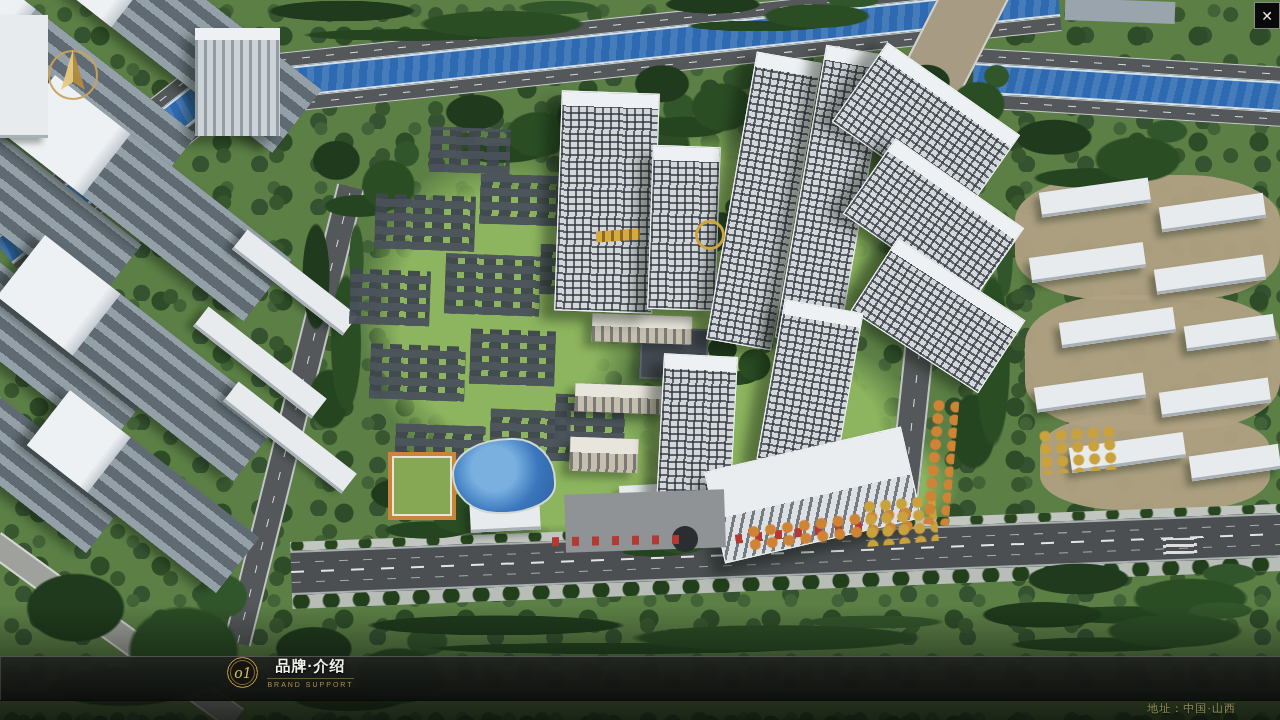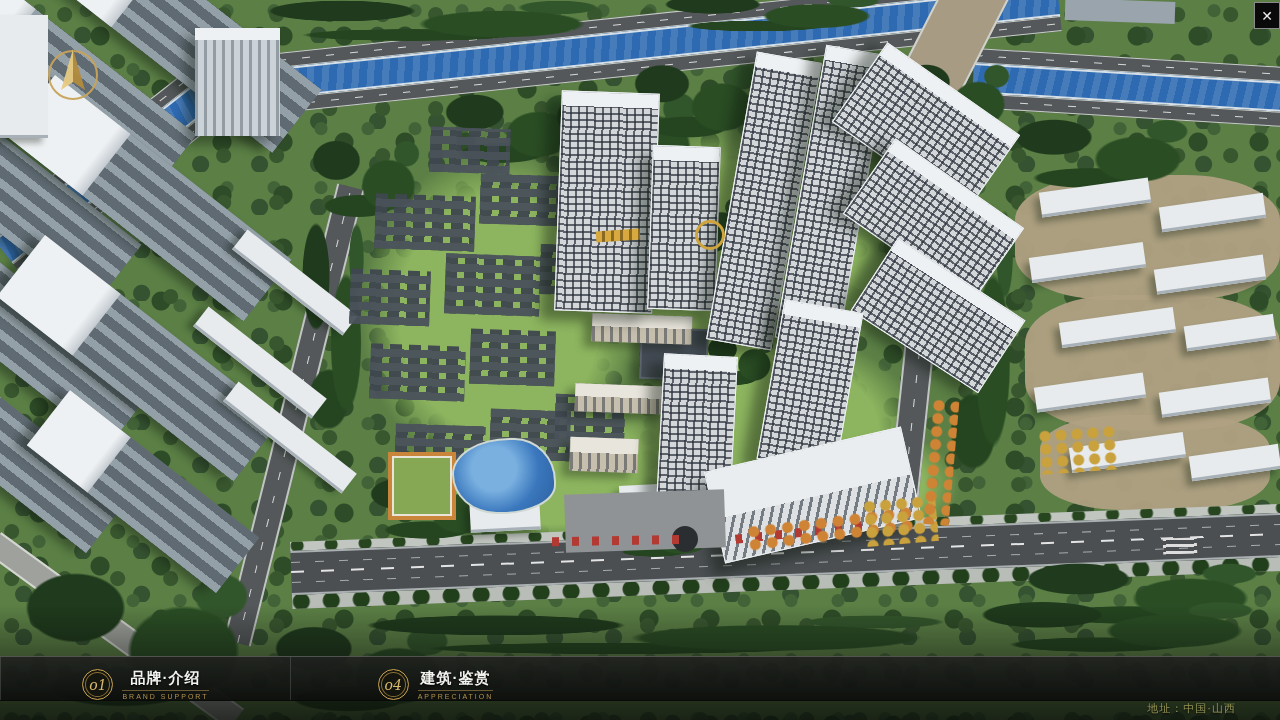--- a/index.html
+++ b/index.html
@@ -86,21 +86,21 @@
   
   #bottom-fade{position:absolute;left:0;right:0;bottom:0;height:115px;
       background:linear-gradient(180deg,rgba(10,12,10,0) 0%,rgba(10,12,10,.5) 55%,rgba(8,10,8,.78) 100%);}
   #bottom-bar{position:absolute;left:0;top:656px;width:1280px;height:43px;display:flex;
       background:linear-gradient(180deg,rgba(32,34,31,.9),rgba(12,14,12,.92));
       border-top:1px solid rgba(255,255,255,.28);border-bottom:1px solid rgba(0,0,0,.7);}
   .bar-side{display:flex;height:100%;}
   #bar-left{width:580px;}
   #bar-gap{width:128px;}
   #bar-right{flex:1;}
-  .nav-item{flex:1;display:flex;align-items:flex-end;justify-content:center;gap:9px;
+  .nav-item{flex:1;display:flex;align-items:flex-start;justify-content:center;gap:9px;
       border-left:1px solid rgba(220,220,220,.17);cursor:pointer;}
   #bar-right .nav-item:last-child{border-right:1px solid rgba(220,220,220,.17);}
   .num-badge{width:29px;height:29px;border-radius:50%;flex:none;
       border:1px solid #c5a150;box-shadow:inset 0 0 0 2px #14150f,inset 0 0 0 3px #8a6f35;
       background:#14150f;color:#d9b96a;display:flex;align-items:center;justify-content:center;
       font-family:"DejaVu Serif","Liberation Serif",serif;font-style:italic;font-size:14px;}
   .nav-text{display:flex;flex-direction:column;align-items:center;}
   .nav-zh{color:#f2f2ee;font-size:15px;font-weight:bold;letter-spacing:1px;
       text-shadow:0 1px 2px #000;white-space:nowrap;}
   .nav-en{color:#b3924d;font-size:7px;letter-spacing:2px;margin-top:2px;padding-top:2px;
@@ -258,27 +258,20 @@
 
   <div id="bottom-bar">
     <div id="bar-left" class="bar-side">
       <div class="nav-item">
         <div class="num-badge">o1</div>
         <div class="nav-text">
           <div class="nav-zh">品牌·介绍</div>
           <div class="nav-en">BRAND SUPPORT</div>
         </div>
       </div>
-      <div class="nav-item">
-        <div class="num-badge">o4</div>
-        <div class="nav-text">
-          <div class="nav-zh">建筑·鉴赏</div>
-          <div class="nav-en">APPRECIATION</div>
-        </div>
-      </div>
     </div>
     <div id="bar-gap"></div>
     <div id="bar-right" class="bar-side">
     </div>
   </div>
 
 
   <div id="address">地址：中国·山西</div>
 </div>
 

